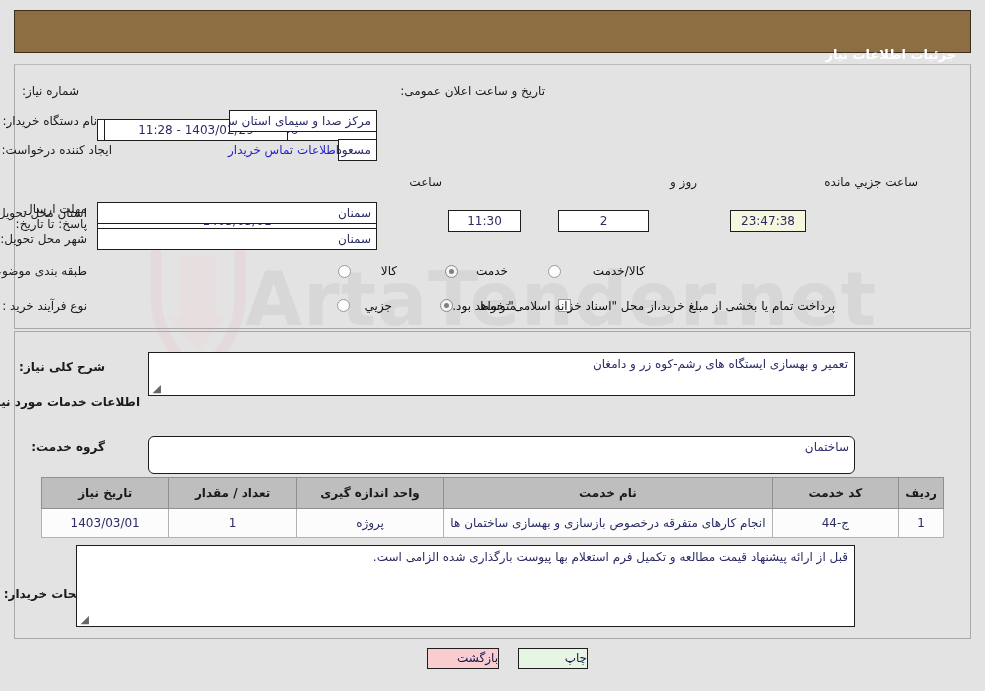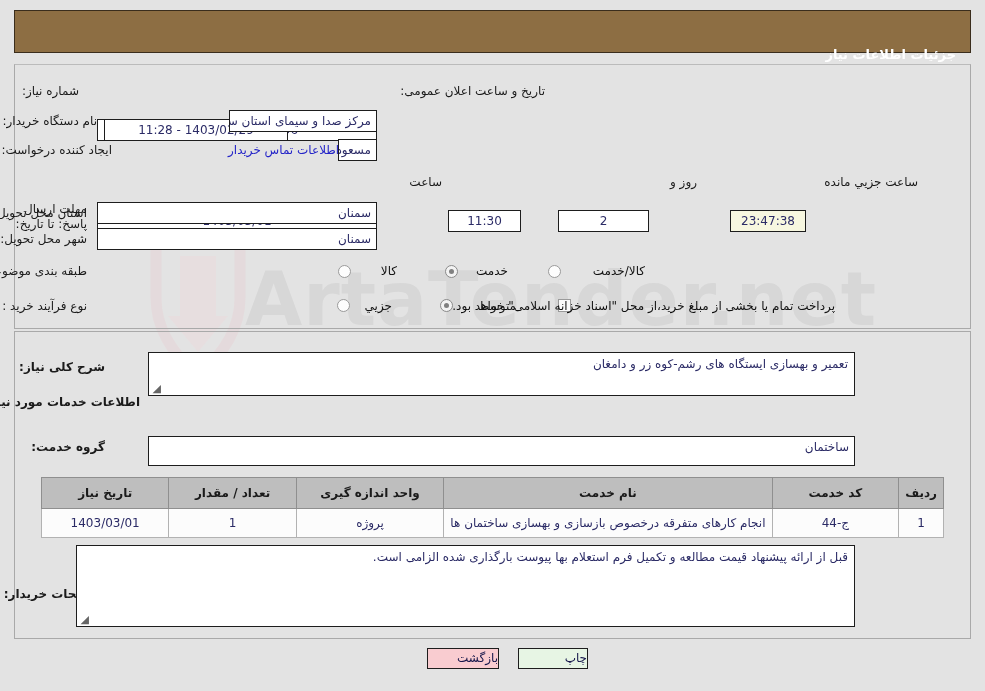--- a/index.html
+++ b/index.html
@@ -322,21 +322,21 @@
 
 <div class="lbl lbl-b" style="right:880px; top:360px;">شرح کلی نیاز:</div>
 <div class="ta" style="right:130px; top:352px; left:148px; height:44px;">
   <span>تعمیر و بهسازی ایستگاه های رشم-کوه زر و دامغان</span>
   <span class="grip">◢</span>
 </div>
 
 <div class="lbl lbl-b" style="right:845px; top:395px;">اطلاعات خدمات مورد نیاز</div>
 
 <div class="lbl lbl-b" style="right:880px; top:440px;">گروه خدمت:</div>
-<div class="fld right" style="right:130px; top:436px; left:148px; height:30px; line-height:21px;">ساختمان</div>
+<div class="fld right" style="right:130px; top:436px; left:148px; height:38px; line-height:21px;border-radius:6px;">ساختمان</div>
 
 <div class="tbl-wrap">
   <table class="grid">
     <thead>
       <tr>
         <th style="width:36px;">ردیف</th>
         <th style="width:120px;">کد خدمت</th>
         <th>نام خدمت</th>
         <th style="width:140px;">واحد اندازه گیری</th>
         <th style="width:120px;">تعداد / مقدار</th>

